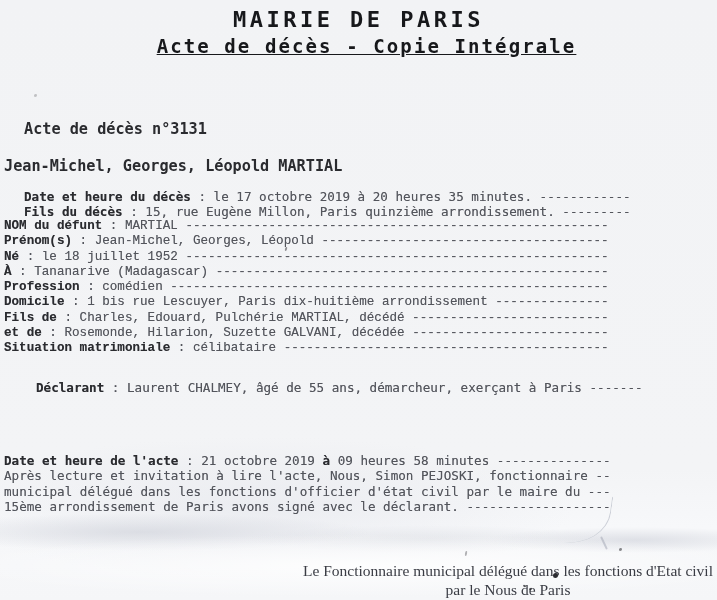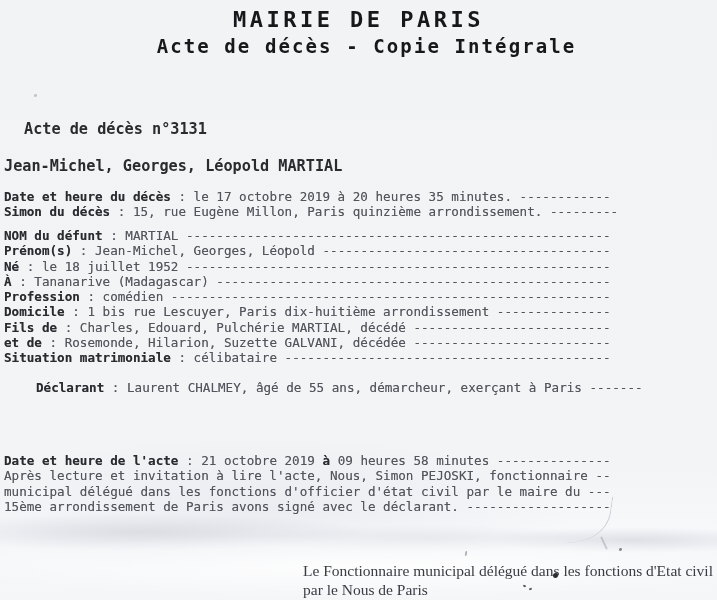--- a/index.html
+++ b/index.html
@@ -22,43 +22,43 @@
       radial-gradient(ellipse 210px 18px at 635px 540px, rgba(198,201,211,.5), rgba(198,201,211,0) 72%),
       radial-gradient(ellipse 420px 95px at 260px 508px, rgba(222,224,231,.45), rgba(222,224,231,0) 75%),
       linear-gradient(180deg,#f2f3f5 0%,#f3f4f6 78%,#f7f8fa 88%,#f5f6f8 100%);
   }
   .title{
     position:absolute;top:7px;left:0;right:0;text-align:center;
     font-size:22px;font-weight:bold;letter-spacing:3.5px;color:var(--ink_header);
   }
   .subtitle{
     position:absolute;top:35px;left:16px;right:0;text-align:center;
-    font-size:19px;font-weight:bold;letter-spacing:2.1px;color:var(--ink_header);
+    font-size:19px;font-weight:bold;letter-spacing:2.1px;color:var(--ink_header);text-decoration:underline;
   }
   .act-number{
     position:absolute;top:120px;left:4px;
     font-size:15.2px;font-weight:bold;color:var(--ink_bold);margin-left:20px;
   }
   .deceased-name{
     position:absolute;top:157px;left:4px;
     font-size:15.2px;font-weight:bold;color:var(--ink_bold);text-align:right;
   }
   .lines{
     position:absolute;left:4px;
     font-size:12.6px;line-height:15.3px;white-space:pre;
     color:var(--ink_regular);
     text-shadow:0 0 .4px rgba(70,72,80,.5);
   }
   .lines .b{font-weight:bold;color:var(--ink_bold);}
-  .g1{top:189px;}
-  .g2{top:228px;}
+  .g1{top:189px;margin-left:20px;}
+  .g2{top:219px;font-family:Liberation Mono, monospace;}
   .g3{top:380px;margin-left:32px;}
   .g4{top:421px;margin-top:32px;}
   .footer{
-    position:absolute;top:562px;right:4px;text-align:left;
+    position:absolute;top:562px;right:4px;text-align:center;
     font-family:"Liberation Serif",serif;
     font-size:15.5px;line-height:18.5px;color:var(--footer_ink);margin-left:13px;
   }
   
   .crease{
     position:absolute;left:547px;top:492px;width:62px;height:52px;
     border-right:1.5px solid rgba(170,174,188,.55);
     border-radius:0 0 70% 0;
     transform:rotate(8deg);
     pointer-events:none;
@@ -80,21 +80,21 @@
 <body>
 
 <div class="page">
 
   <div class="title">MAIRIE DE PARIS</div>
   <div class="subtitle">Acte de décès - Copie Intégrale</div>
 
   <div class="act-number">Acte de décès n°3131</div>
   <div class="deceased-name">Jean-Michel, Georges, Léopold MARTIAL</div>
 
-  <section class="lines g1"><div><span class="b">Date et heure du décès</span><span> : le 17 octobre 2019 à 20 heures 35 minutes. </span><span>------------</span></div><div><span class="b">Simon du décès</span><span> : 15, rue Eugène Millon, Paris quinzième arrondissement. </span><span>---------</span></div></section>
+  <section class="lines g1"><div><span class="b">Date et heure du décès</span><span> : le 17 octobre 2019 à 20 heures 35 minutes. </span><span>------------</span></div><div><span class="b">Fils du décès</span><span> : 15, rue Eugène Millon, Paris quinzième arrondissement. </span><span>---------</span></div></section>
   <section class="lines g2"><div><span class="b">NOM du défunt</span><span> : MARTIAL </span><span>--------------------------------------------------------</span></div><div><span class="b">Prénom(s)</span><span> : Jean-Michel, Georges, Léopold </span><span>--------------------------------------</span></div><div><span class="b">Né</span><span> : le 18 juillet 1952 </span><span>--------------------------------------------------------</span></div><div><span class="b">À</span><span> : Tananarive (Madagascar) </span><span>----------------------------------------------------</span></div><div><span class="b">Profession</span><span> : comédien </span><span>----------------------------------------------------------</span></div><div><span class="b">Domicile</span><span> : 1 bis rue Lescuyer, Paris dix-huitième arrondissement </span><span>---------------</span></div><div><span class="b">Fils de</span><span> : Charles, Edouard, Pulchérie MARTIAL, décédé </span><span>--------------------------</span></div><div><span class="b">et de</span><span> : Rosemonde, Hilarion, Suzette GALVANI, décédée </span><span>--------------------------</span></div><div><span class="b">Situation matrimoniale</span><span> : célibataire </span><span>-------------------------------------------</span></div></section>
   <section class="lines g3"><div><span class="b">Déclarant</span><span> : Laurent CHALMEY, âgé de 55 ans, démarcheur, exerçant à Paris </span><span>-------</span></div></section>
   <section class="lines g4"><div><span class="b">Date et heure de l'acte</span><span> : 21 octobre 2019 </span><span class="b">à</span><span> 09 heures 58 minutes </span><span>---------------</span></div><div><span>Après lecture et invitation à lire l'acte, Nous, Simon PEJOSKI, fonctionnaire </span><span>--</span></div><div><span>municipal délégué dans les fonctions d'officier d'état civil par le maire du </span><span>---</span></div><div><span>15ème arrondissement de Paris avons signé avec le déclarant. </span><span>-------------------</span></div></section>
 
   <footer class="footer">
     <div>Le Fonctionnaire municipal délégué dans les fonctions d'Etat civil</div>
     <div>par le Nous de Paris</div>
   </footer>
 
   <div class="crease"></div>

